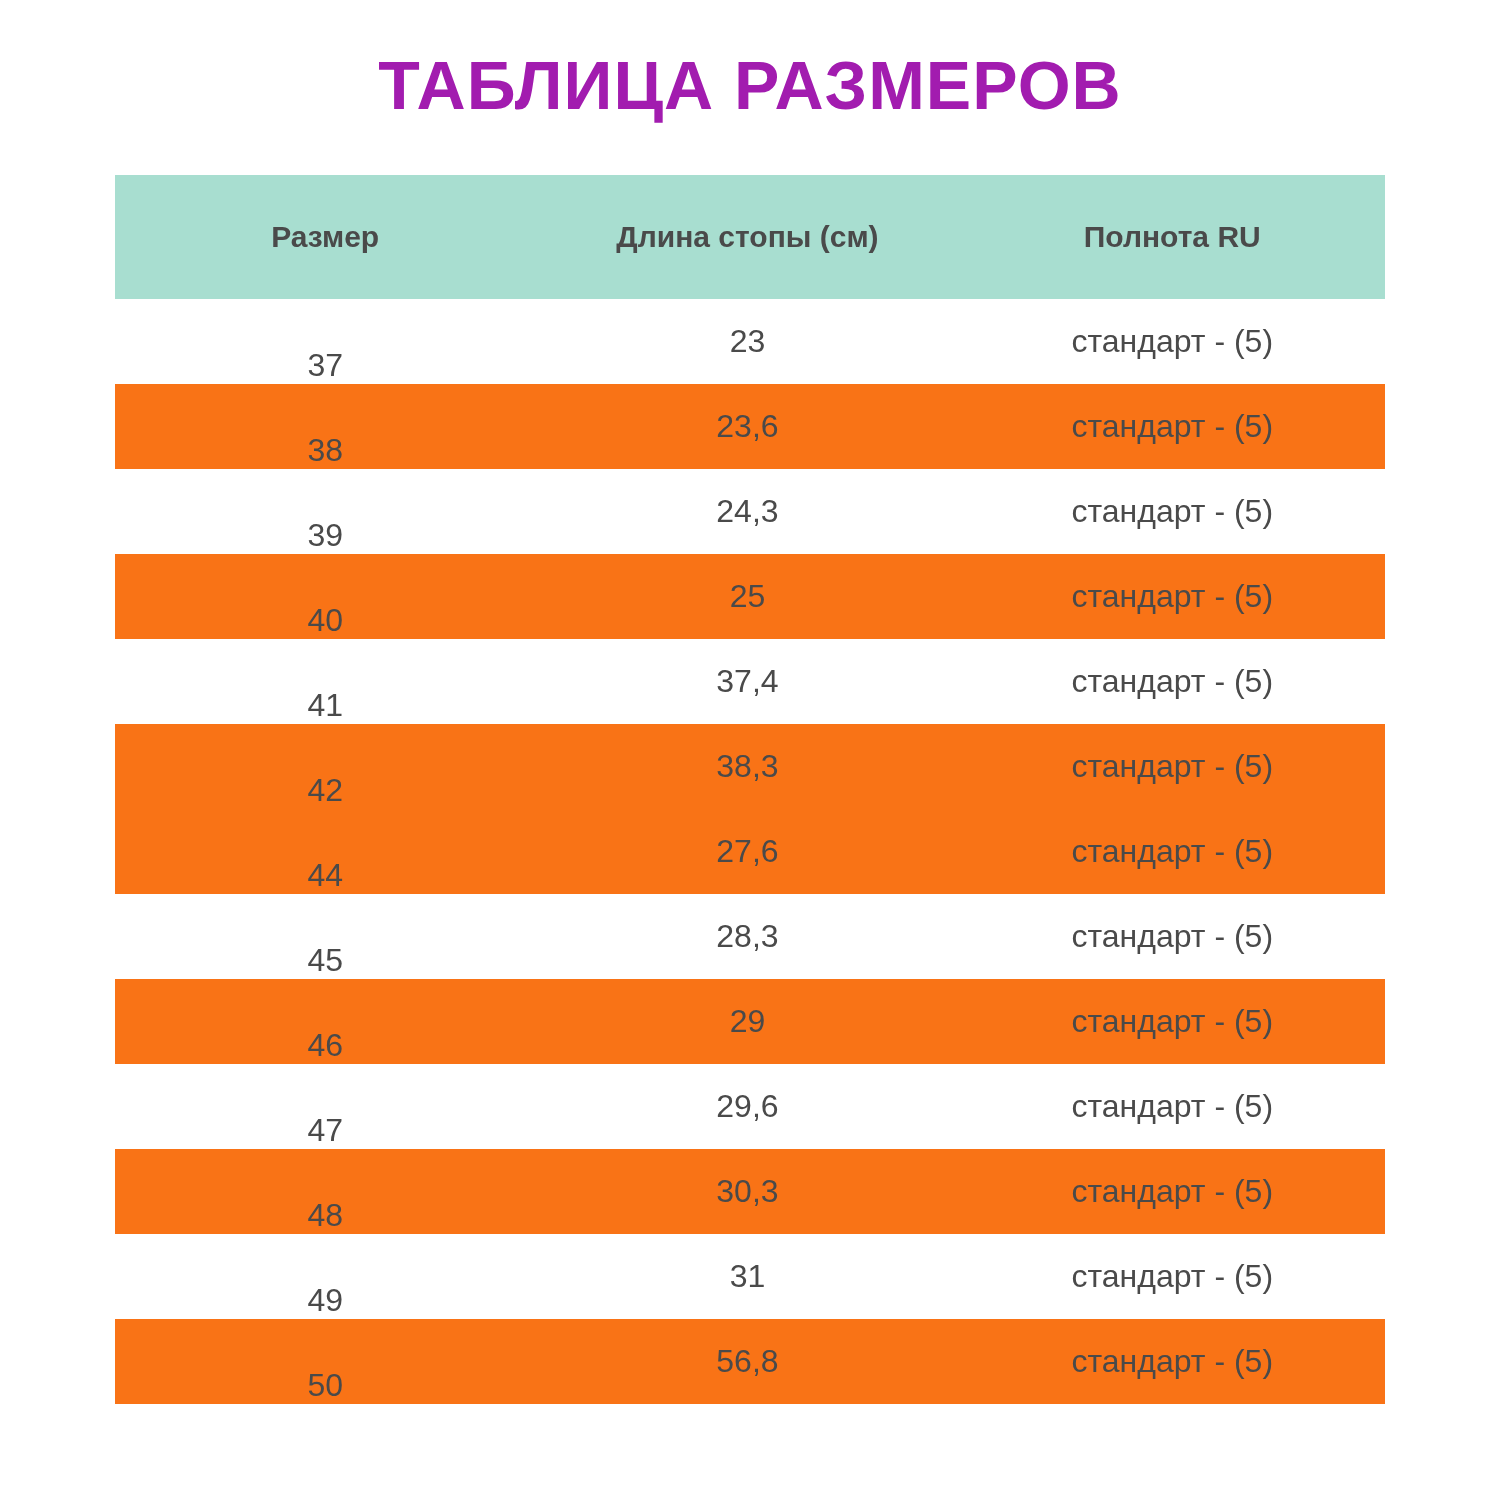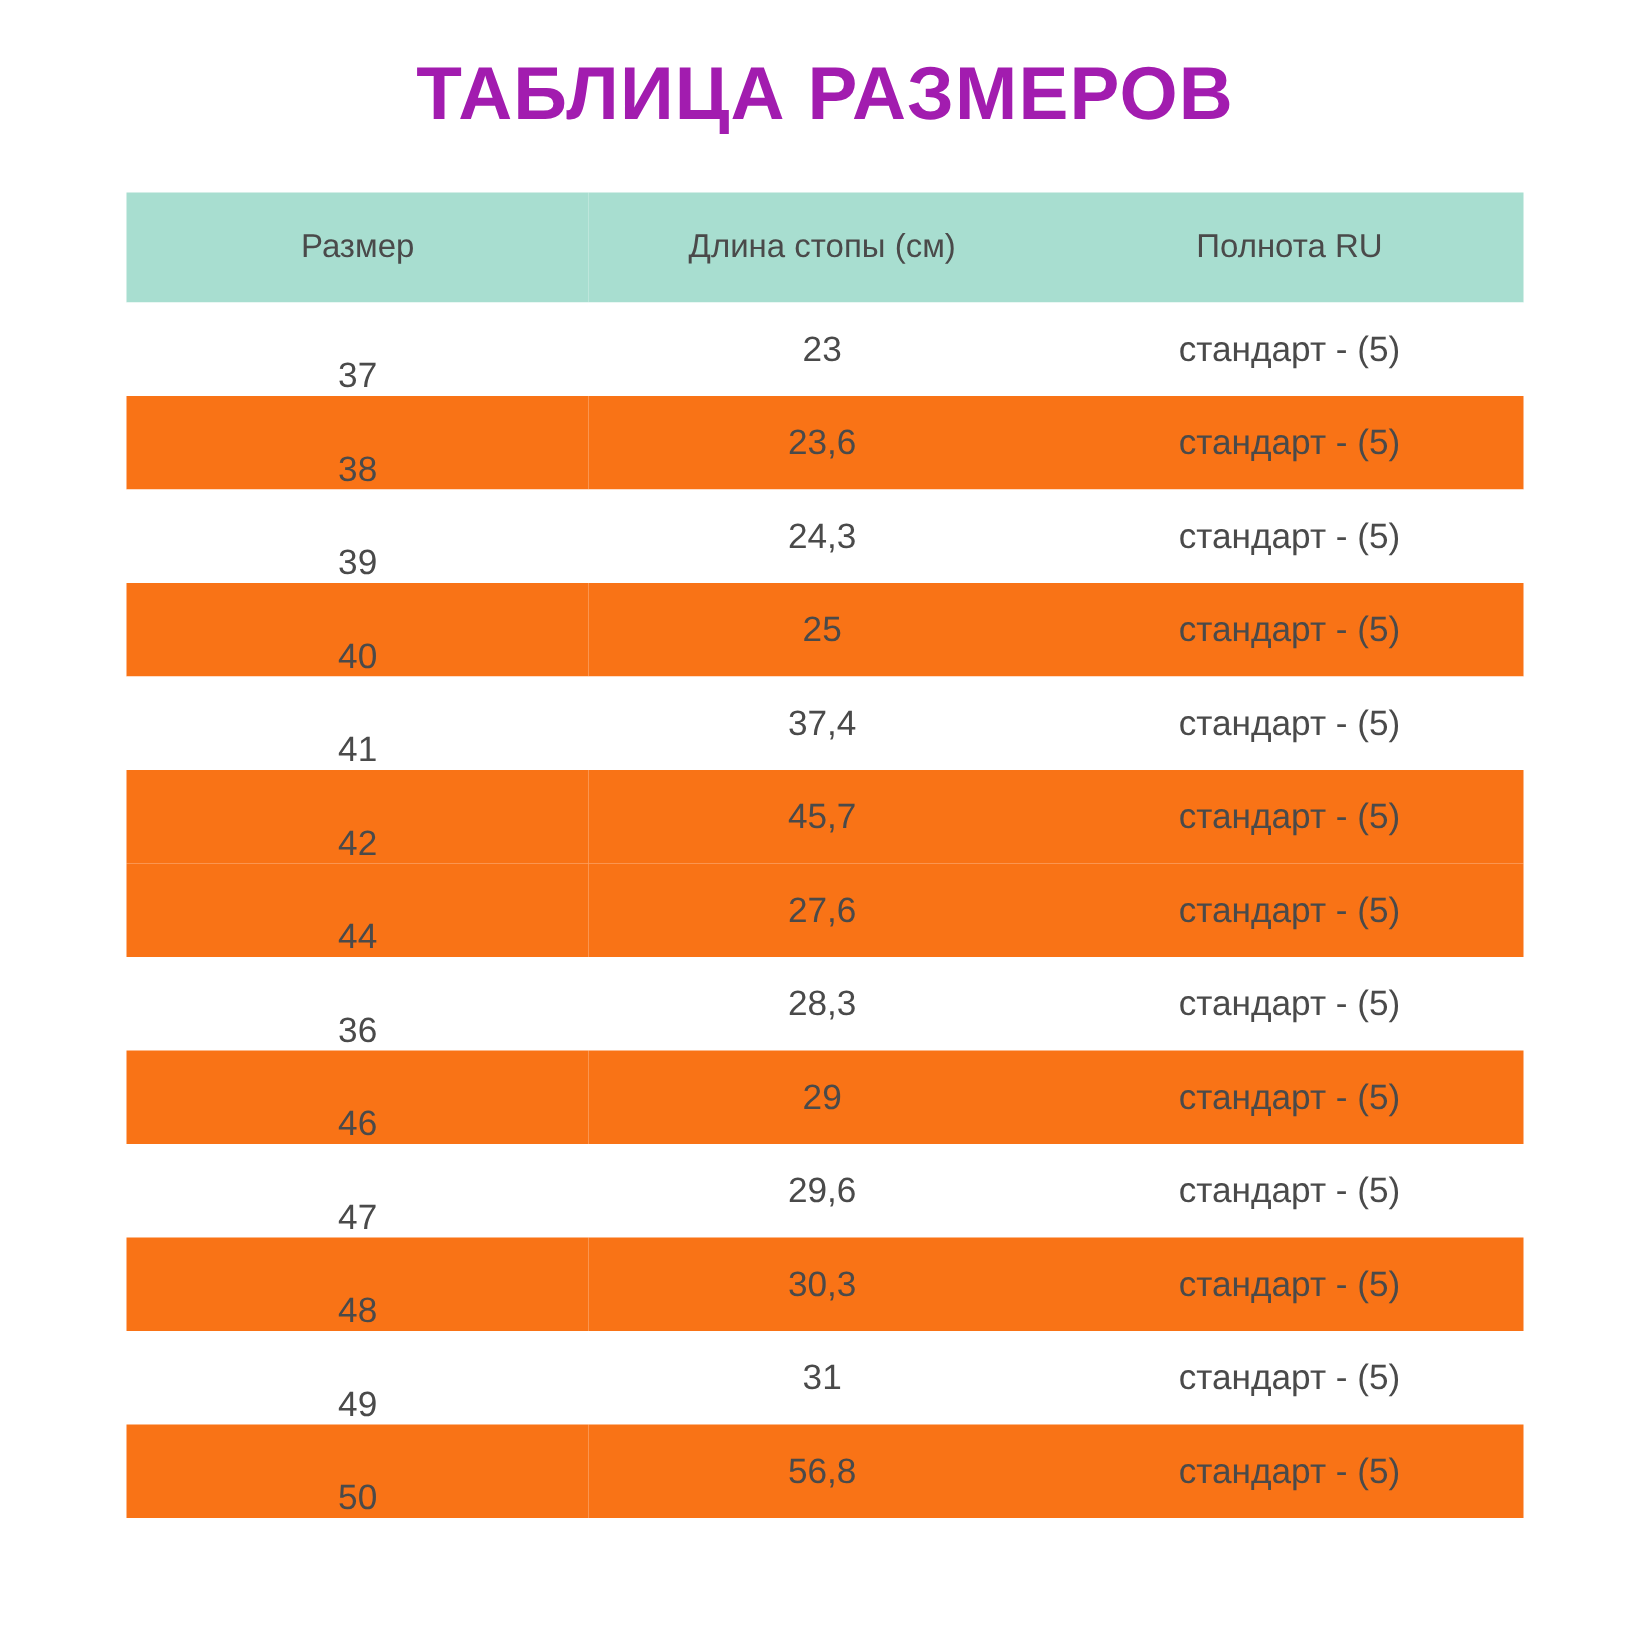--- a/index.html
+++ b/index.html
@@ -37,22 +37,22 @@
   }
   table.size-table {
     width: 100%;
     border-collapse: collapse;
     table-layout: fixed;
   }
   table.size-table thead th {
     background: #a8ded0;
     color: #4a4a4a;
     font-size: 30px;
-    font-weight: normal;
-    height: 100px;
+    font-weight: bold;
+    height: 124px;
     vertical-align: middle;
     text-align: center;
     padding: 0;
     border: none;
   }
   table.size-table tbody td {
     font-size: 32px;
     color: #4a4a4a;
     height: 83px;
     padding: 0;
@@ -165,40 +165,40 @@
             </td>
             <td class="col-width">
               <span class="cell-inner">стандарт - (5)</span>
             </td>
           </tr>
           <tr class="alt">
             <td class="col-size">
               <span class="cell-inner">42</span>
             </td>
             <td class="col-len">
-              <span class="cell-inner">45,7</span>
+              <span class="cell-inner">38,3</span>
             </td>
             <td class="col-width">
               <span class="cell-inner">стандарт - (5)</span>
             </td>
           </tr>
           <tr class="alt">
             <td class="col-size">
               <span class="cell-inner">44</span>
             </td>
             <td class="col-len">
               <span class="cell-inner">27,6</span>
             </td>
             <td class="col-width">
               <span class="cell-inner">стандарт - (5)</span>
             </td>
           </tr>
           <tr class="plain">
             <td class="col-size">
-              <span class="cell-inner">36</span>
+              <span class="cell-inner">45</span>
             </td>
             <td class="col-len">
               <span class="cell-inner">28,3</span>
             </td>
             <td class="col-width">
               <span class="cell-inner">стандарт - (5)</span>
             </td>
           </tr>
           <tr class="alt">
             <td class="col-size">

